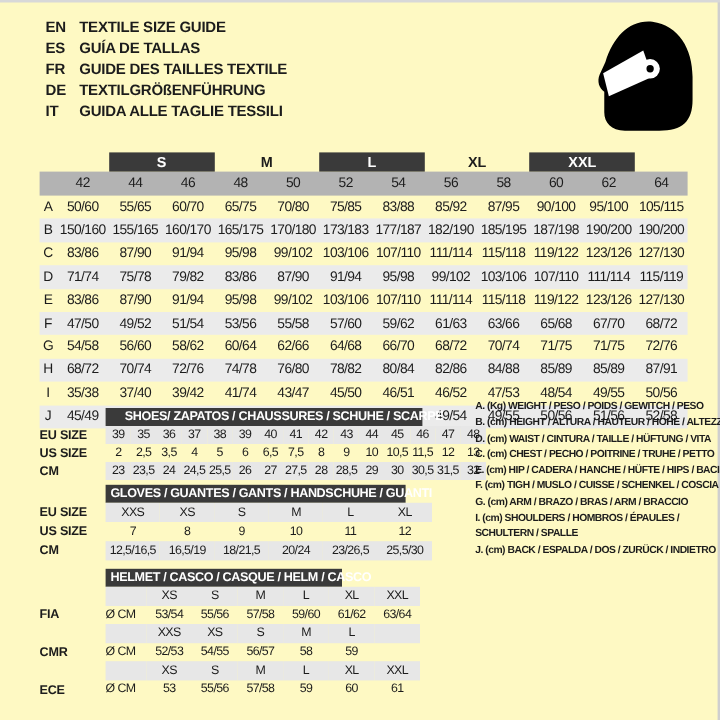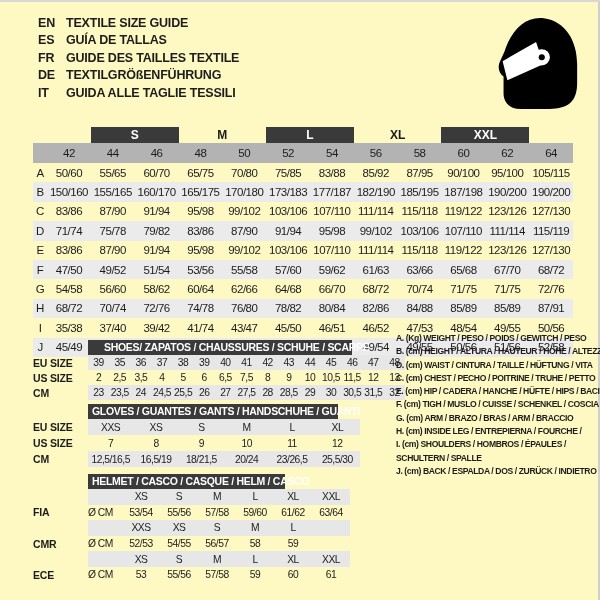--- a/index.html
+++ b/index.html
@@ -422,19 +422,18 @@
   </div>
 
   <div class="legend" id="legend">
       <div class="legend-line">A. (Kg) WEIGHT / PESO / POIDS / GEWITCH / PESO</div>
       <div class="legend-line">B. (cm) HEIGHT / ALTURA / HAUTEUR / HÖHE / ALTEZZA</div>
       <div class="legend-line">D. (cm) WAIST / CINTURA / TAILLE / HÜFTUNG / VITA</div>
       <div class="legend-line">C. (cm) CHEST / PECHO / POITRINE / TRUHE / PETTO</div>
       <div class="legend-line">E. (cm) HIP / CADERA / HANCHE / HÜFTE / HIPS / BACINO</div>
       <div class="legend-line">F. (cm) TIGH / MUSLO / CUISSE / SCHENKEL / COSCIA</div>
       <div class="legend-line">G. (cm) ARM / BRAZO / BRAS / ARM / BRACCIO</div>
-      <div class="legend-line">H. (cm) INSIDE LEG / ENTREPIERNA / FOURCHE /</div>
       <div class="legend-line">I. (cm) SHOULDERS / HOMBROS / ÉPAULES /</div>
       <div class="legend-line">SCHULTERN / SPALLE</div>
       <div class="legend-line">J. (cm) BACK / ESPALDA / DOS / ZURÜCK / INDIETRO</div>
     </div>
 
 </div>
 
 </body></html>

